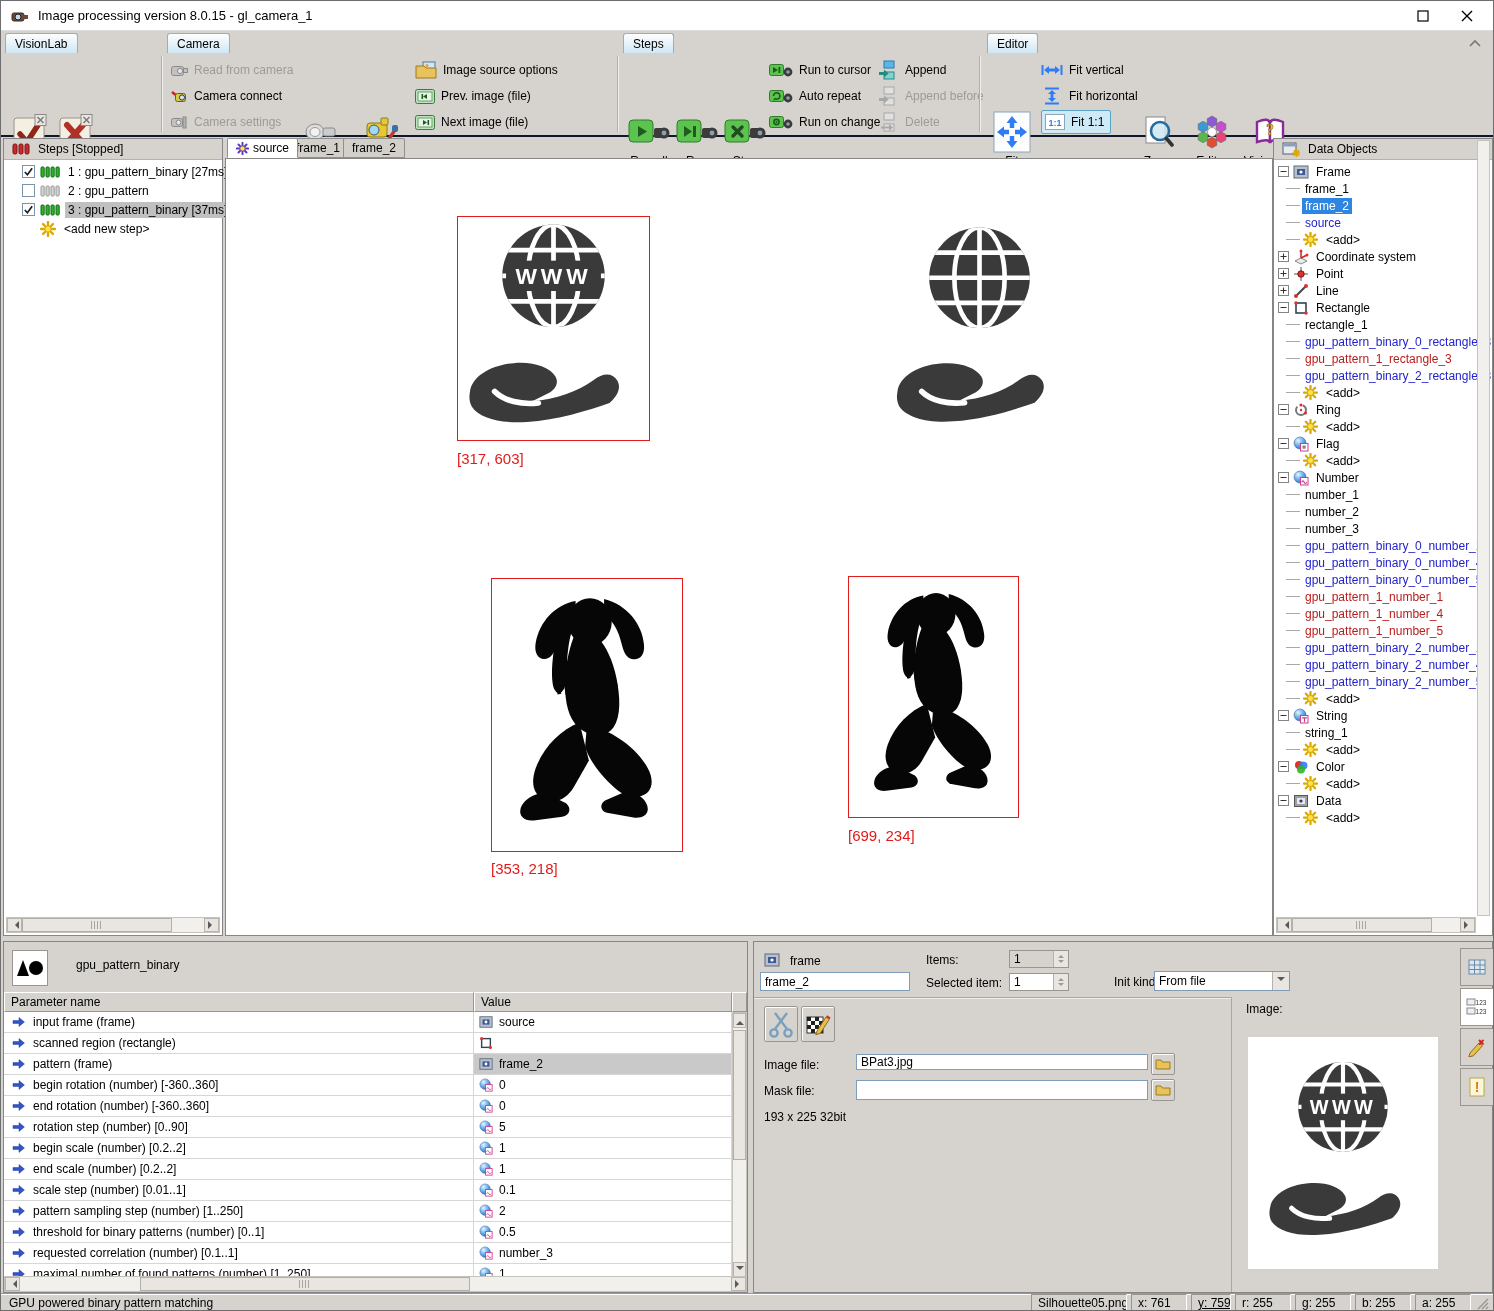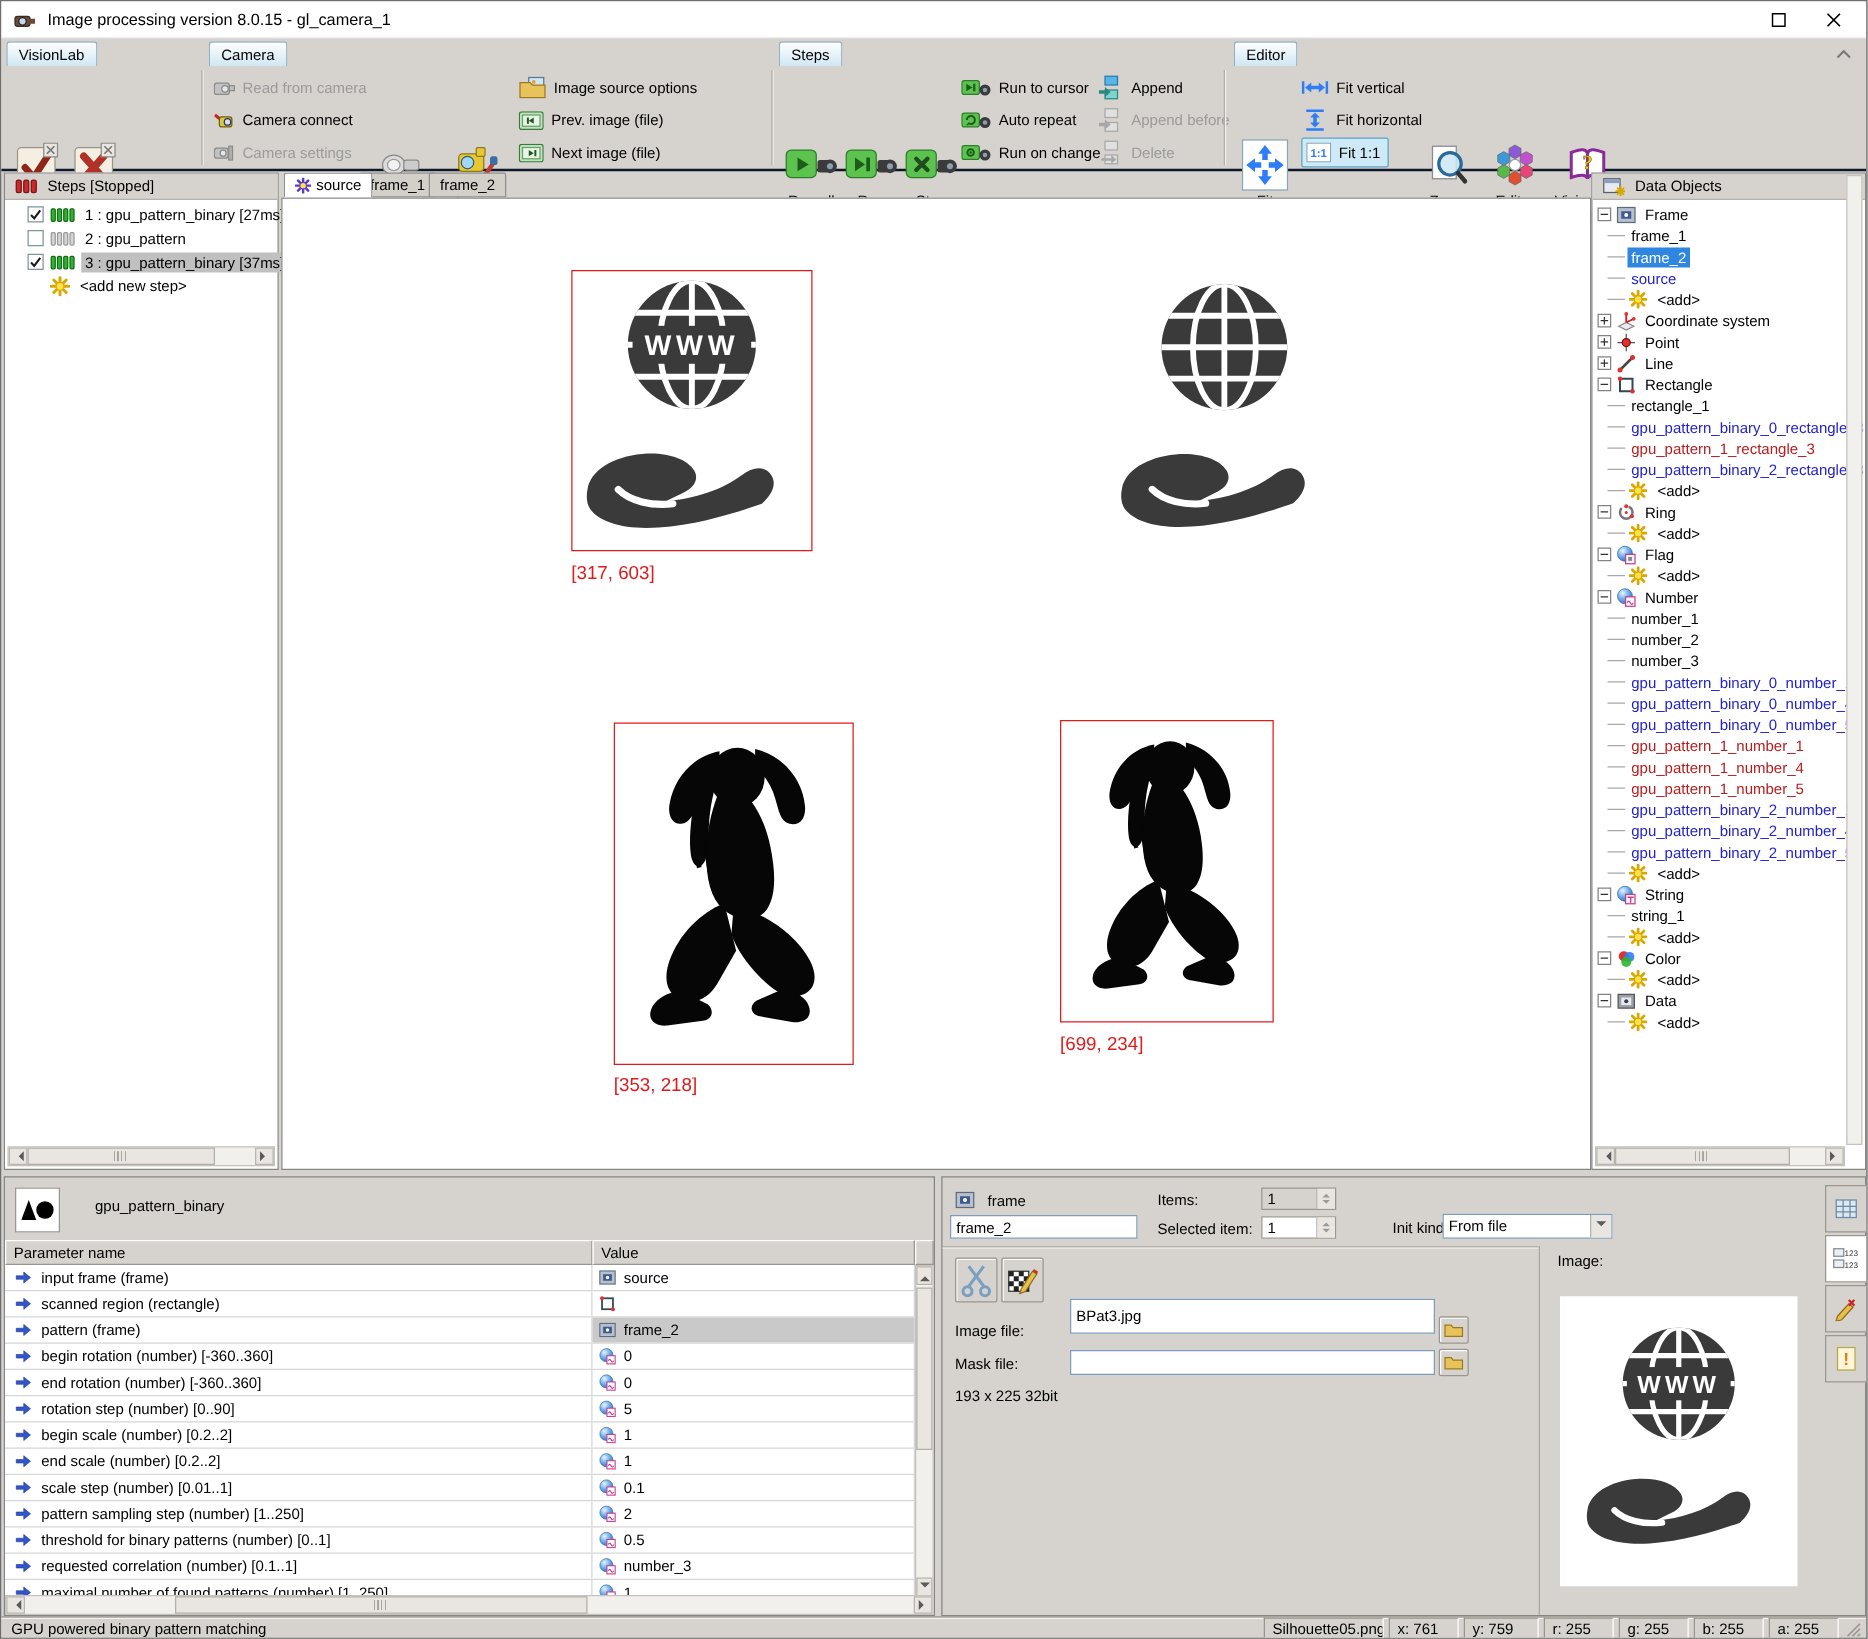--- a/index.html
+++ b/index.html
@@ -1289,21 +1289,21 @@
       <rect x="2" y="14" width="4" height="4" fill="#222"></rect>
           <rect x="10" y="14" width="4" height="4" fill="#222"></rect>
       <rect x="6" y="18" width="4" height="4" fill="#222"></rect>
           <rect x="14" y="18" width="4" height="4" fill="#222"></rect>
         </g>
       <path d="M12 20 L21 6 l3.4 2.2 -9 14 -4.6 1.6 z" fill="#e8c048" stroke="#8a6a20"></path>
         <path d="M21 6 l3.4 2.2 1.2 -1.8 -3.4 -2.2 z" fill="#c23a2a"></path>
     </svg>
   </div>
   <div class="flabel" style="left:10px;top:116px">Image file:</div>
-  <input class="tinput" style="left: 102px; top: 97px; width: 292px; height: 28px;" value="BPat3.jpg">
+  <input class="tinput" style="left: 102px; top: 112px; width: 292px; height: 16px;" value="BPat3.jpg">
   <div class="toolbtn" style="left:397px;top:111px;width:24px;height:22px">
     <svg width="16" height="12" viewBox="0 0 16 12">
         <path d="M1 2 h5 l1.5 2 H15 v7 H1 z" fill="#e8c25a" stroke="#9a7a20"></path>
       </svg>
   </div>
   <div class="flabel" style="left:10px;top:142px">Mask file:</div>
   <input class="tinput" style="left: 102px; top: 138px; width: 292px; height: 20px;" value="">
   <div class="toolbtn" style="left:397px;top:137px;width:24px;height:22px">
     <svg width="16" height="12" viewBox="0 0 16 12">
         <path d="M1 2 h5 l1.5 2 H15 v7 H1 z" fill="#e8c25a" stroke="#9a7a20"></path>
@@ -1354,21 +1354,21 @@
       </svg>
   </div>
 </div>
 
 <div class="statusbar">
   <span>GPU powered binary pattern matching</span>
   <span style="flex:1"></span>
   <span id="status-cells" style="display:flex">
       <span class="scell" style="width: 96px;">Silhouette05.png</span>
       <span class="scell" style="width: 56px;">x: 761</span>
-      <span class="scell" style="width: 60px;">y: 759</span>
+      <span class="scell" style="width: 40px; text-decoration: underline;">y: 759</span>
       <span class="scell" style="width: 56px;">r: 255</span>
       <span class="scell" style="width: 56px;">g: 255</span>
       <span class="scell" style="width: 56px;">b: 255</span>
       <span class="scell" style="width: 56px;">a: 255</span>
     </span>
   <svg width="14" height="14" viewBox="0 0 14 14" style="margin-left:4px">
       <g stroke="#9a968f" stroke-width="1.4">
         <line x1="13" y1="3" x2="3" y2="13"></line>
         <line x1="13" y1="7" x2="7" y2="13"></line>
         <line x1="13" y1="11" x2="11" y2="13"></line>

